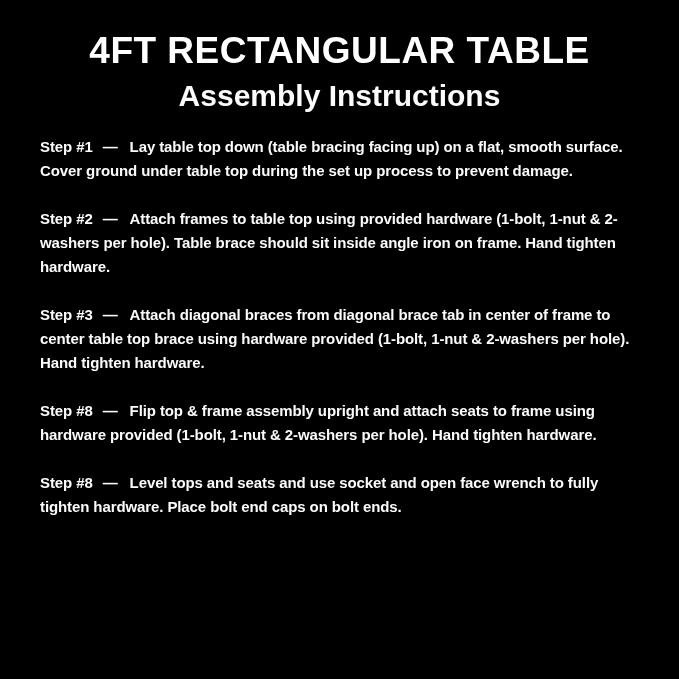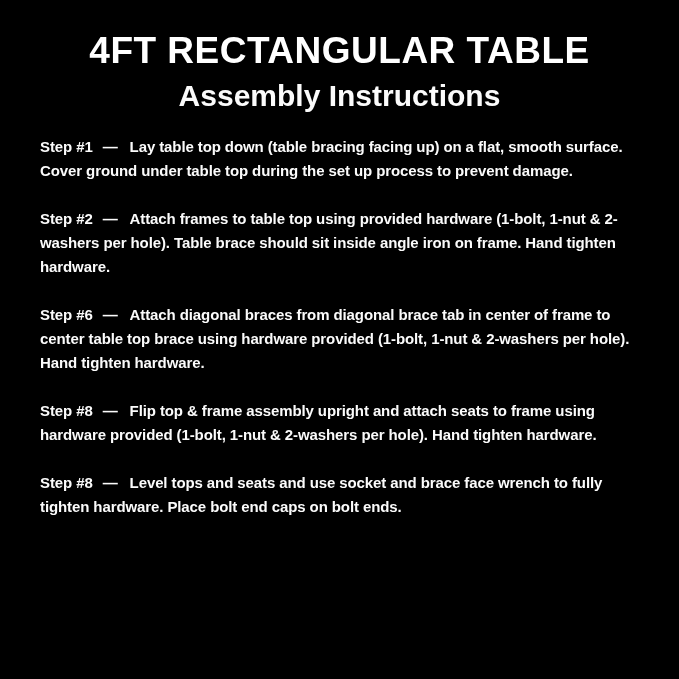--- a/index.html
+++ b/index.html
@@ -71,26 +71,26 @@
 
     <p class="step">
       <span class="step-label">Step #1</span><span class="step-dash">—</span><span class="step-text">Lay table top down (table bracing facing up) on a flat, smooth surface. Cover ground under table top during the set up process to prevent damage.</span>
     </p>
 
     <p class="step">
       <span class="step-label">Step #2</span><span class="step-dash">—</span><span class="step-text">Attach frames to table top using provided hardware (1-bolt, 1-nut &amp; 2-washers per hole). Table brace should sit inside angle iron on frame. Hand tighten hardware.</span>
     </p>
 
     <p class="step">
-      <span class="step-label">Step #6</span><span class="step-dash">—</span><span class="step-text">Attach diagonal braces from diagonal brace tab in center of frame to center table top brace using hardware provided (1-bolt, 1-nut &amp; 2-washers per hole). Hand tighten hardware.</span>
+      <span class="step-label">Step #3</span><span class="step-dash">—</span><span class="step-text">Attach diagonal braces from diagonal brace tab in center of frame to center table top brace using hardware provided (1-bolt, 1-nut &amp; 2-washers per hole). Hand tighten hardware.</span>
     </p>
 
     <p class="step">
       <span class="step-label">Step #8</span><span class="step-dash">—</span><span class="step-text">Flip top &amp; frame assembly upright and attach seats to frame using hardware provided (1-bolt, 1-nut &amp; 2-washers per hole). Hand tighten hardware.</span>
     </p>
 
     <p class="step">
-      <span class="step-label">Step #8</span><span class="step-dash">—</span><span class="step-text">Level tops and seats and use socket and brace face wrench to fully tighten hardware. Place bolt end caps on bolt ends.</span>
+      <span class="step-label">Step #8</span><span class="step-dash">—</span><span class="step-text">Level tops and seats and use socket and open face wrench to fully tighten hardware. Place bolt end caps on bolt ends.</span>
     </p>
 
   </div>
 
 </div>
 
 </body></html>

